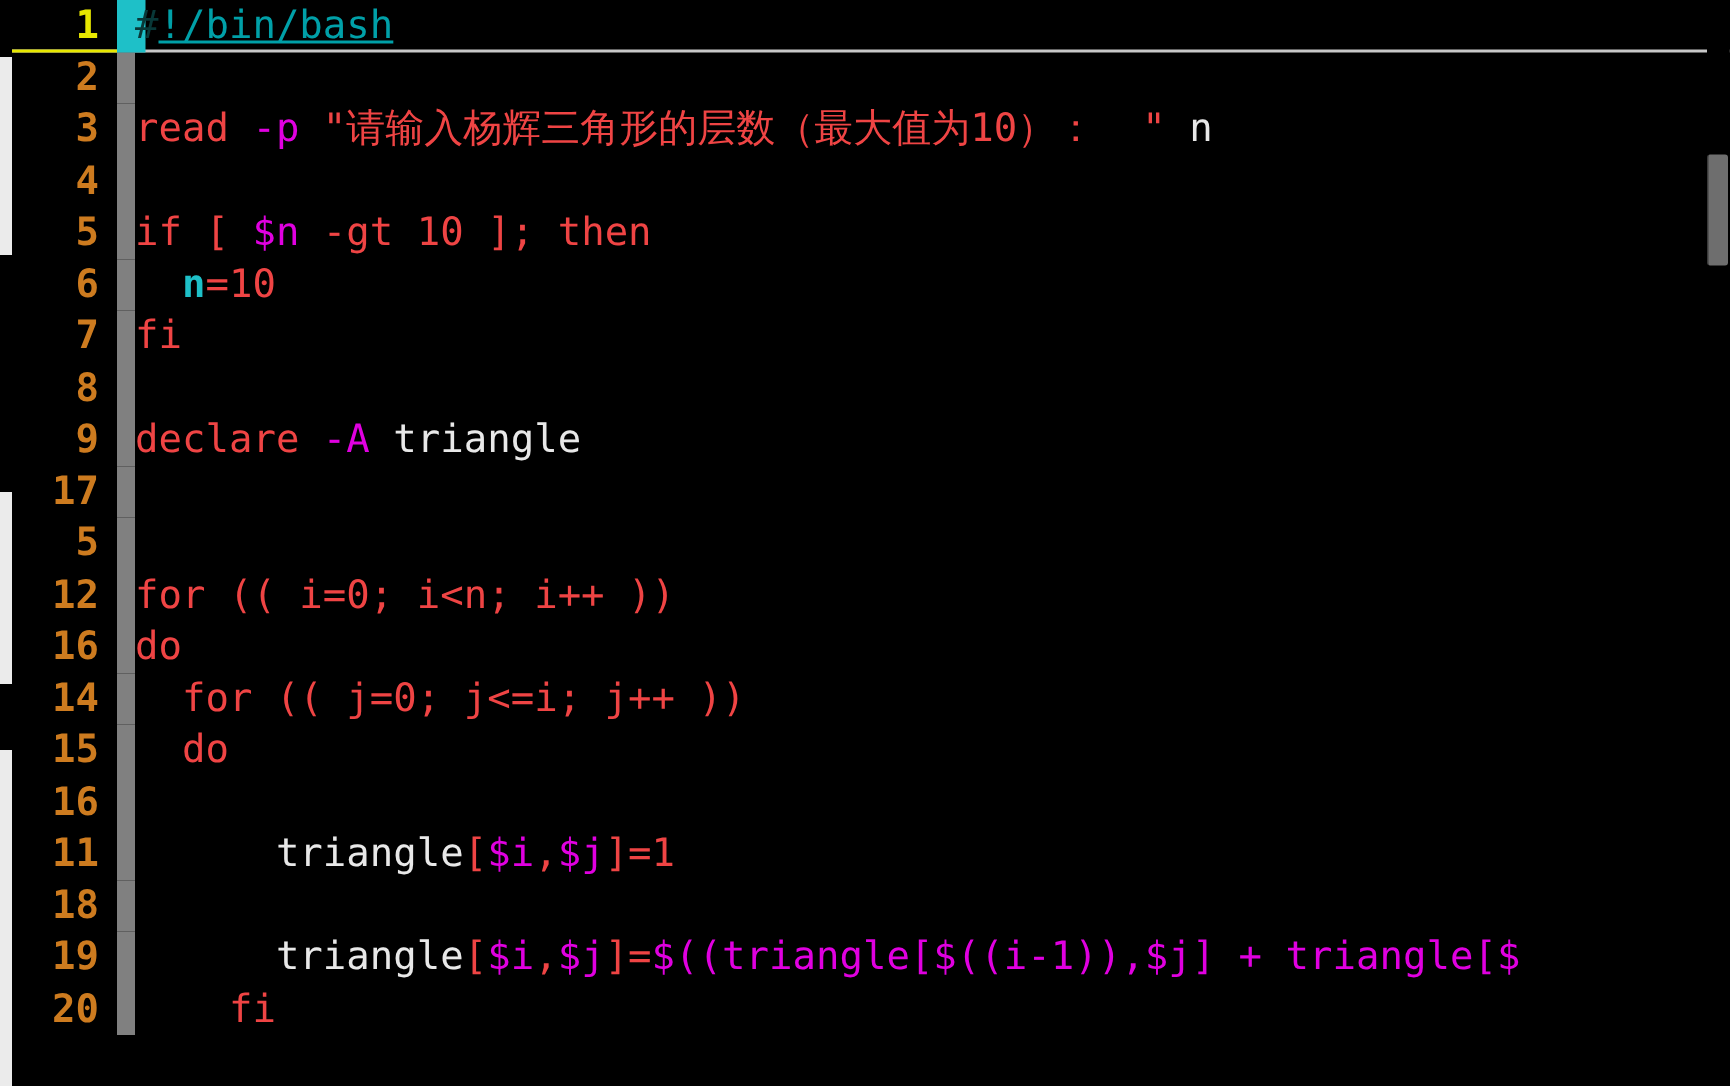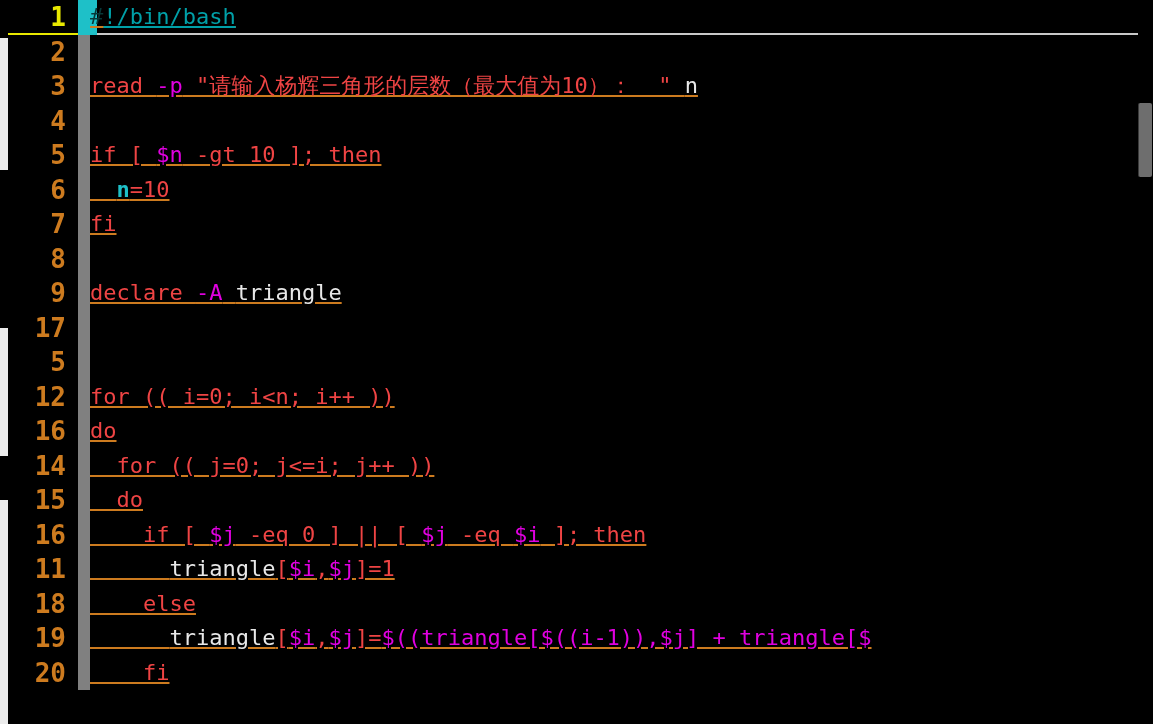--- a/index.html
+++ b/index.html
@@ -60,22 +60,21 @@
     width: 12px;
     height: 34.5px;
     background: #808080;
   }
 
   .code {
     position: absolute;
     left: 90px;
     top: 0;
     color: #cd7b1f;
-    font-size: 22px;
-    text-decoration: underline;
+    font-size: 26px;
   }
 
   
   .cursorline-rule {
     position: absolute;
     left: 8px;
     top: 33px;
     width: 1145px;
     height: 2px;
     background: #c8c8c8;
@@ -155,23 +154,23 @@
       <div class="line"><span class="gutter-num">6</span><div class="foldbar"></div><span class="code"><span class="tok-orange">  </span><span class="tok-cyan bold">n</span><span class="tok-orange">=10</span></span></div>
       <div class="line"><span class="gutter-num">7</span><div class="foldbar"></div><span class="code"><span class="tok-orange">fi</span></span></div>
       <div class="line"><span class="gutter-num">8</span><div class="foldbar"></div><span class="code"></span></div>
       <div class="line"><span class="gutter-num">9</span><div class="foldbar"></div><span class="code"><span class="tok-orange">declare </span><span class="tok-magenta-b">-A</span><span class="tok-orange"> </span><span class="tok-white">triangle</span></span></div>
       <div class="line"><span class="gutter-num">17</span><div class="foldbar"></div><span class="code"></span></div>
       <div class="line"><span class="gutter-num">5</span><div class="foldbar"></div><span class="code"></span></div>
       <div class="line"><span class="gutter-num">12</span><div class="foldbar"></div><span class="code"><span class="tok-orange">for (( i=0; i&lt;n; i++ ))</span></span></div>
       <div class="line"><span class="gutter-num">16</span><div class="foldbar"></div><span class="code"><span class="tok-orange">do</span></span></div>
       <div class="line"><span class="gutter-num">14</span><div class="foldbar"></div><span class="code"><span class="tok-orange">  for (( j=0; j&lt;=i; j++ ))</span></span></div>
       <div class="line"><span class="gutter-num">15</span><div class="foldbar"></div><span class="code"><span class="tok-orange">  do</span></span></div>
-      <div class="line"><span class="gutter-num">16</span><div class="foldbar"></div><span class="code"><span class="tok-orange">    if [ </span><span class="tok-magenta-b">$j</span><span class="tok-orange"> -eq 0 ] || [ </span><span class="tok-magenta-b">$j</span><span class="tok-orange"> -eq </span><span class="tok-magenta-b">$i</span><span class="tok-orange"> ]; then</span></span></div>
+      <div class="line"><span class="gutter-num">16</span><div class="foldbar"></div></div>
       <div class="line"><span class="gutter-num">11</span><div class="foldbar"></div><span class="code"><span class="tok-orange">      </span><span class="tok-white">triangle</span><span class="tok-orange">[</span><span class="tok-magenta-b">$i</span><span class="tok-orange">,</span><span class="tok-magenta-b">$j</span><span class="tok-orange">]=1</span></span></div>
-      <div class="line"><span class="gutter-num">18</span><div class="foldbar"></div><span class="code"><span class="tok-orange">    else</span></span></div>
+      <div class="line"><span class="gutter-num">18</span><div class="foldbar"></div></div>
       <div class="line"><span class="gutter-num">19</span><div class="foldbar"></div><span class="code"><span class="tok-orange">      </span><span class="tok-white">triangle</span><span class="tok-orange">[</span><span class="tok-magenta-b">$i</span><span class="tok-orange">,</span><span class="tok-magenta-b">$j</span><span class="tok-orange">]=</span><span class="tok-magenta-b">$((triangle[$((i-1)),$j] + triangle[$</span></span></div>
       <div class="line"><span class="gutter-num">20</span><div class="foldbar"></div><span class="code"><span class="tok-orange">    fi</span></span></div>
     </div>
 
   <div class="scrollbar-track">
     <div class="scrollbar-thumb" style="top: 103px; height: 74px;"></div>
   </div>
 
 </div>
 

